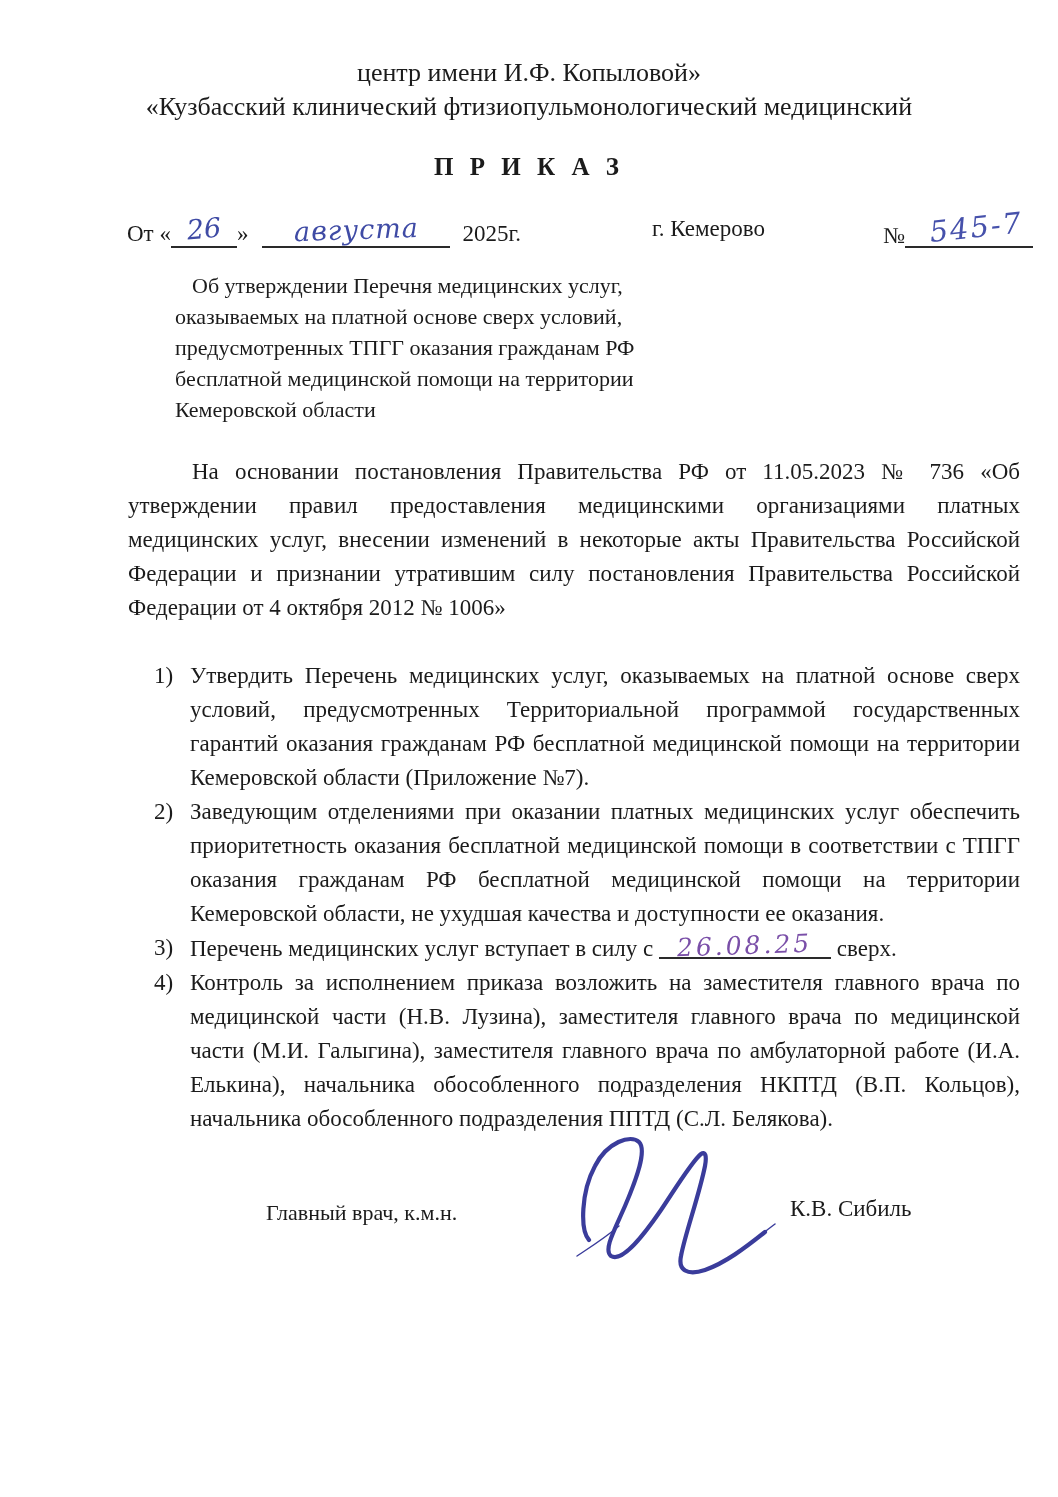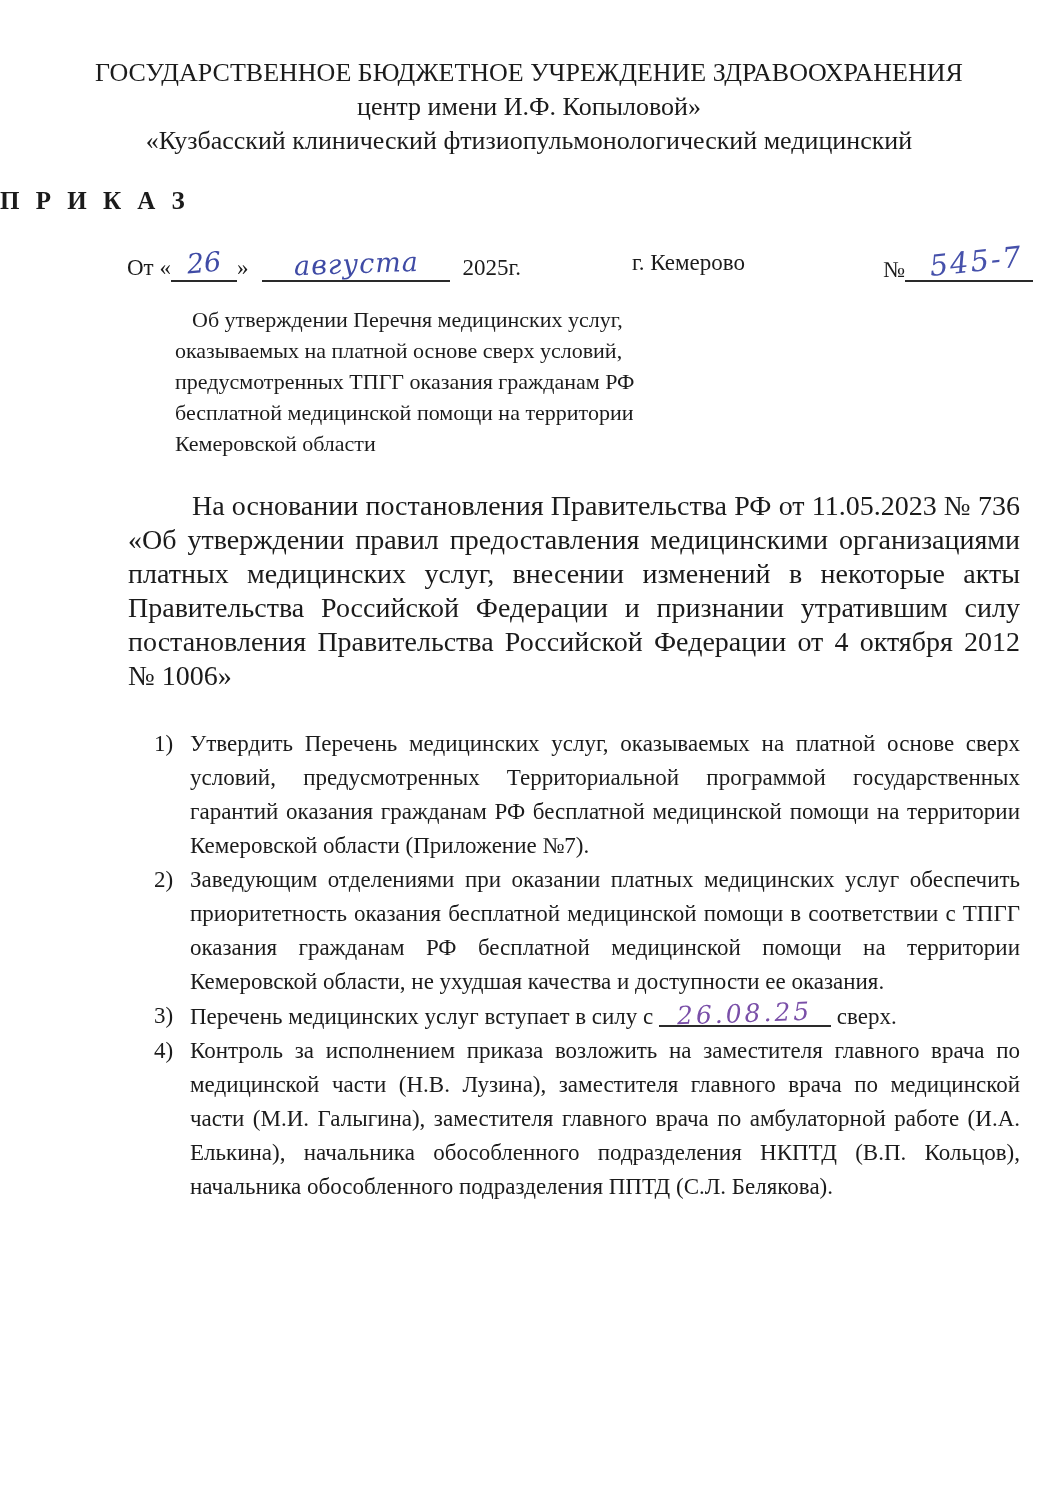--- a/index.html
+++ b/index.html
@@ -10,26 +10,26 @@
     background: #ffffff;
     font-family: "Liberation Serif", "DejaVu Serif", serif;
     color: #1b1b1b;
     overflow: hidden;
     box-sizing: border-box;
     padding-top: 56px;
   }
   .header { text-align: center; line-height: 34px; font-size: 26px; }
   .header div { white-space: nowrap; }
   .doc-title {
-    text-align: left; font-weight: bold; font-size: 25px;
+    text-align: center; font-weight: bold; font-size: 25px;
     letter-spacing: 5px; margin-top: 26px; line-height: 34px;
   }
   .date-row { position: relative; height: 52px; margin-top: 20px; font-size: 23px; }
   .date-left { position: absolute; left: 127px; top: 12px; white-space: nowrap; }
-  .date-city { position: absolute; left: 632px; top: 12px; white-space: nowrap; }
+  .date-city { position: absolute; left: 652px; top: 12px; white-space: nowrap; }
   .date-num  { position: absolute; left: 883px; top: 12px; white-space: nowrap; }
   .blank {
     display: inline-block; border-bottom: 2px solid #2a2a2a;
     text-align: center; vertical-align: baseline; height: 30px;
     position: relative; overflow: visible;
   }
   .blank-day   { width: 66px; }
   .blank-month { width: 188px; }
   .blank-num   { width: 128px; }
   .blank-date3 { width: 172px; height: 26px; }
@@ -40,21 +40,21 @@
   .hw-day   { color: #3f4ba5; font-size: 27px; transform: rotate(-5deg) translateY(-3px); }
   .hw-month { color: #3f4ba5; font-size: 27px; transform: rotate(-2deg) translateY(-2px); letter-spacing: 1px; }
   .hw-num   { color: #4651ab; font-size: 29px; transform: rotate(-6deg) translate(8px,-5px); letter-spacing: 2px; }
   .hw-date3 { color: #7a4fa8; font-size: 25px; transform: rotate(-2deg) translateY(-2px); letter-spacing: 3px; }
   .subject {
     margin: 14px 0 0 175px; width: 565px;
     font-size: 22px; line-height: 31px; text-indent: 17px; font-family: Liberation Serif, serif;
   }
   .body-par {
     margin: 30px 38px 0 128px;
-    font-size: 28px; line-height: 34px;
+    font-size: 23px; line-height: 34px;
     text-align: justify; text-indent: 64px;
   }
   .decree { margin: 0 38px 0 192px; font-size: 23px; line-height: 34px; font-weight: bold; }
   .items { margin: 34px 38px 0 128px; }
   .item {
     position: relative; padding-left: 62px;
     font-size: 23px; line-height: 34px; text-align: justify;
   }
   .item .num { position: absolute; left: 26px; top: 0; }
   .item3-line { text-align: left; }
@@ -62,21 +62,20 @@
   .sig-title { position: absolute; left: 266px; top: 62px; font-size: 22px; white-space: nowrap; }
   .sig-name  { position: absolute; left: 790px; top: 58px; font-size: 23px; white-space: nowrap; }
   .sig-svg   { position: absolute; left: 573px; top: -8px; }
 </style>
 </head>
 <body>
 
 <div class="page">
 
   <div class="header">
-    <div>ГОСУДАРСТВЕННОЕ БЮДЖЕТНОЕ УЧРЕЖДЕНИЕ ЗДРАВООХРАНЕНИЯ</div>
     <div>центр имени И.Ф. Копыловой»</div>
     <div>«Кузбасский клинический фтизиопульмонологический медицинский</div>
   </div>
 
   <div class="doc-title">П Р И К А З</div>
 
   <div class="date-row">
     <div class="date-left"><span>От «</span><span class="blank blank-day"><span class="hw hw-day">26</span></span><span>»</span><span style="display:inline-block;width:14px;"></span><span class="blank blank-month"><span class="hw hw-month">августа</span></span><span style="display:inline-block;width:12px;"></span><span>2025г.</span></div>
     <div class="date-city">г. Кемерово</div>
     <div class="date-num"><span>№</span><span class="blank blank-num"><span class="hw hw-num">545-7</span></span></div>
@@ -101,14 +100,36 @@
       <span>Перечень медицинских услуг вступает в силу с</span>
       <span class="blank blank-date3"><span class="hw hw-date3">26.08.25</span></span>
       <span>сверх.</span>
     </div>
     <div class="item">
       <span class="num">4)</span>
       <span>Контроль за исполнением приказа возложить на заместителя главного врача по медицинской части (Н.В. Лузина), заместителя главного врача по медицинской части (М.И. Галыгина), заместителя главного врача по амбулаторной работе (И.А. Елькина), начальника обособленного подразделения НКПТД (В.П. Кольцов), начальника обособленного подразделения ППТД (С.Л. Белякова).</span>
     </div>
   </div>
 
+  <div class="sig-block">
+    <div class="sig-title">Главный врач, к.м.н.</div>
+    <svg class="sig-svg" width="206" height="160" viewBox="0 0 206 160">
+      <g fill="none" stroke="#3a3c9b" stroke-linecap="round" stroke-linejoin="round">
+        <path stroke-width="1.4" d="M 4 126 C 16 118, 32 108, 46 96"></path>
+        <path stroke-width="4.2" d="
+          M 16 110
+          C 7 100, 8 62, 22 36
+          C 34 12, 58 4, 66 12
+          C 74 20, 64 48, 52 76
+          C 42 99, 30 120, 38 126
+          C 48 132, 66 112, 88 80
+          C 104 56, 120 30, 128 24
+          C 132 21, 134 25, 132 36
+          C 126 66, 112 104, 108 126
+          C 105 140, 114 146, 132 140
+          C 152 133, 172 118, 192 102"></path>
+        <path stroke-width="1.4" d="M 186 106 L 202 94"></path>
+      </g>
+    </svg>
+    <div class="sig-name">К.В. Сибиль</div>
+  </div>
 
 </div>
 
 </body></html>

